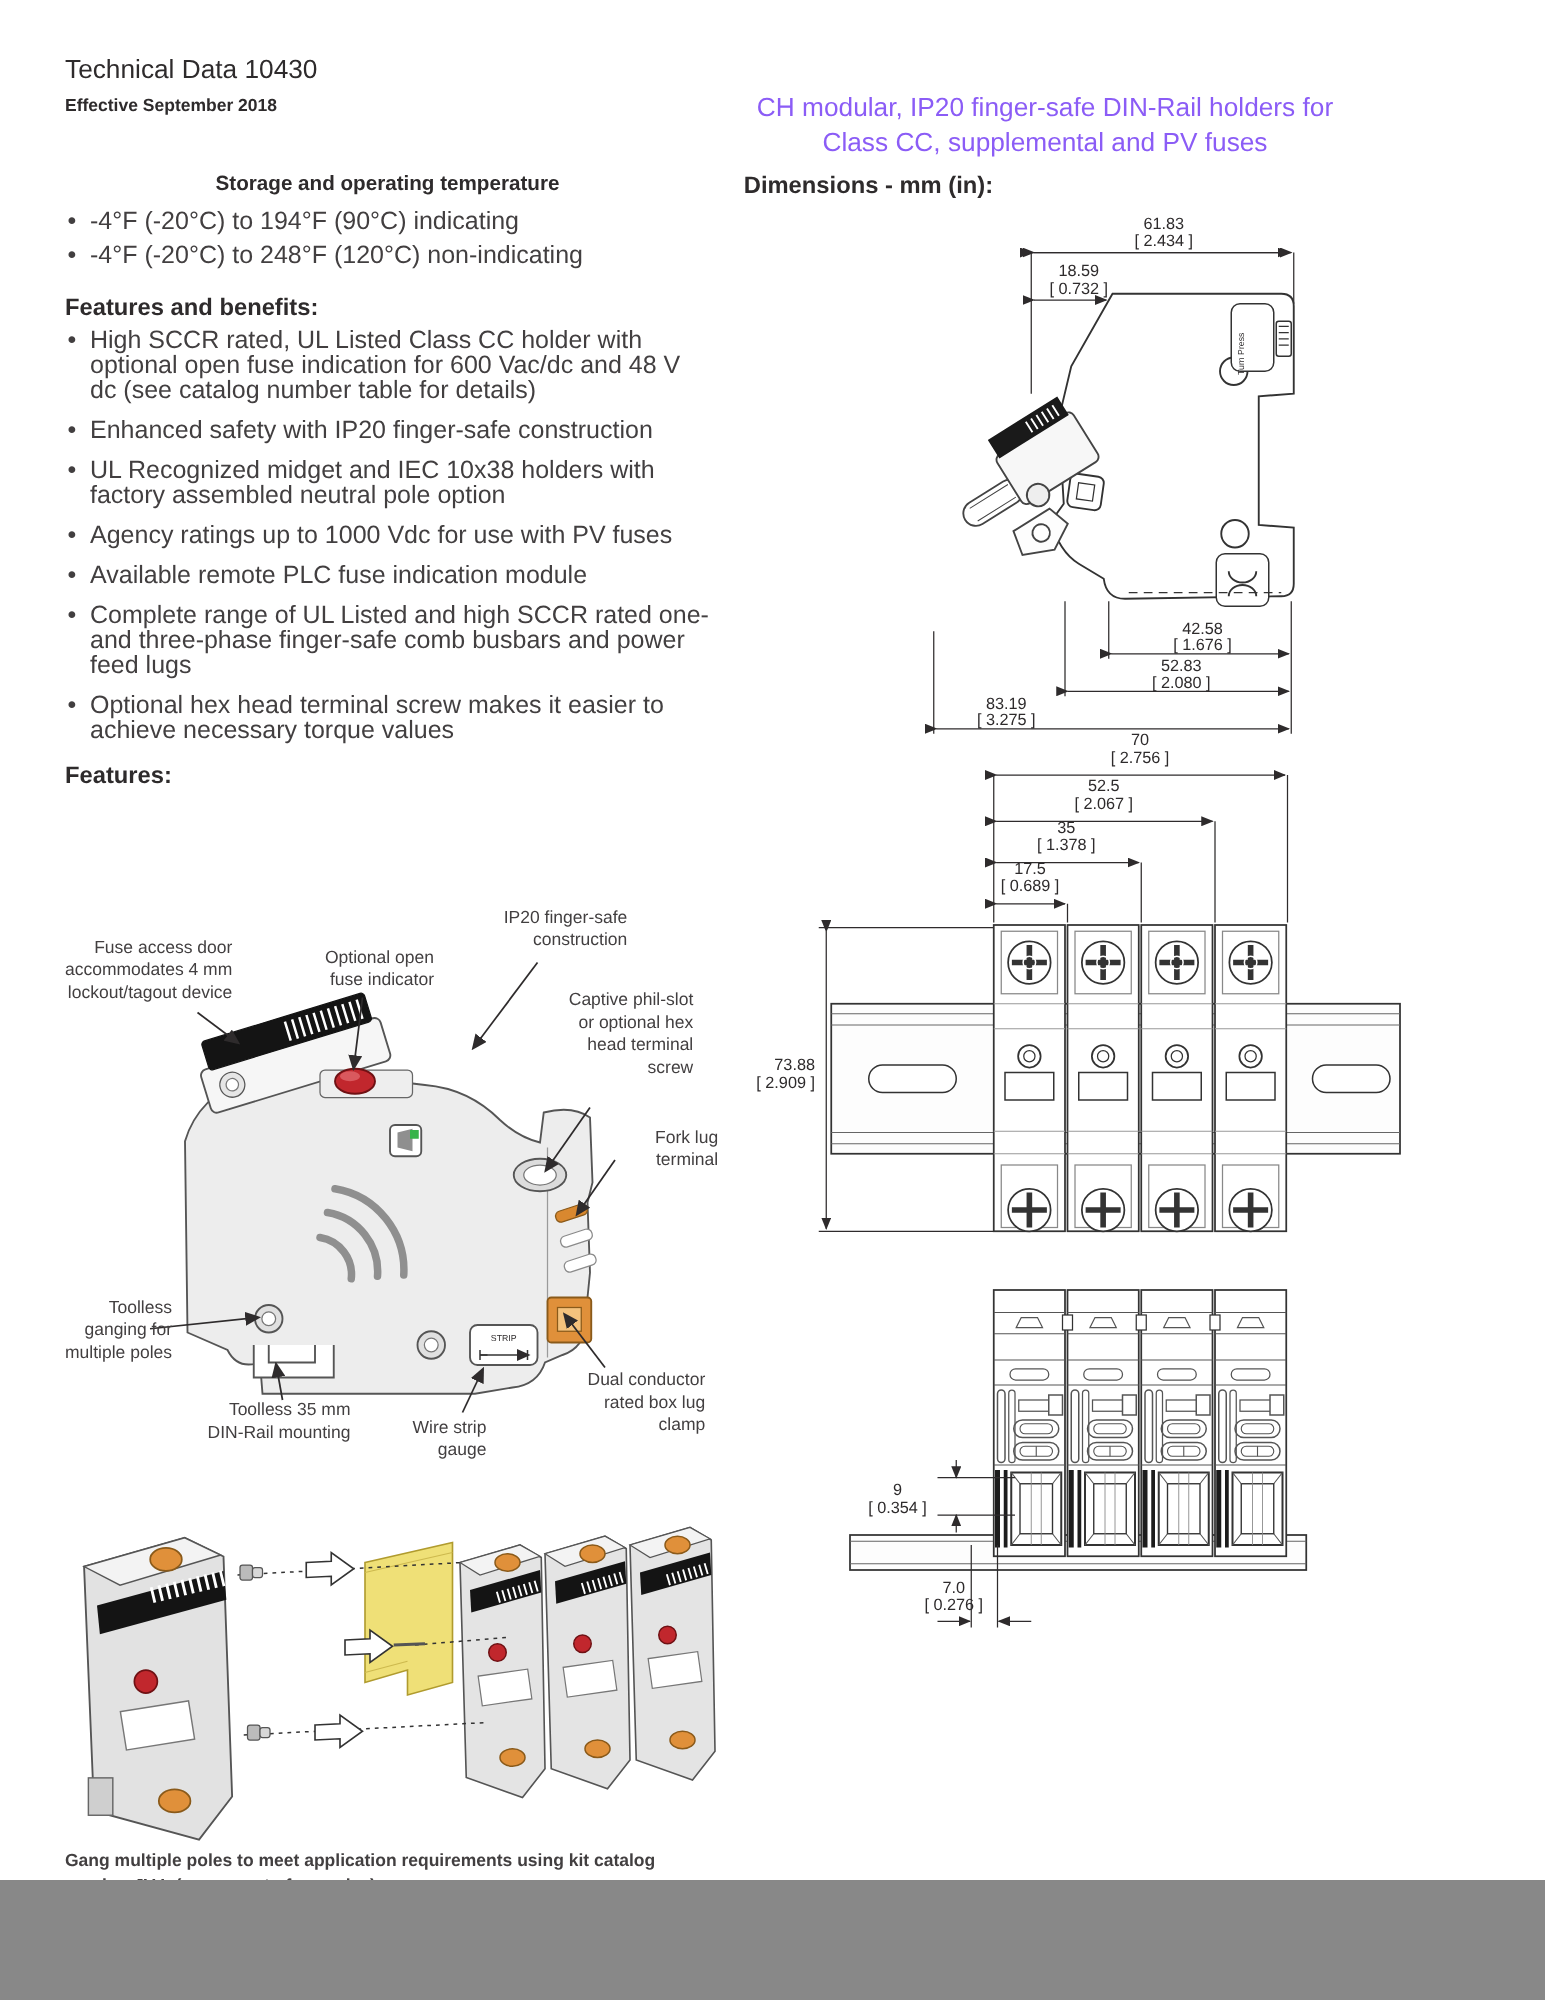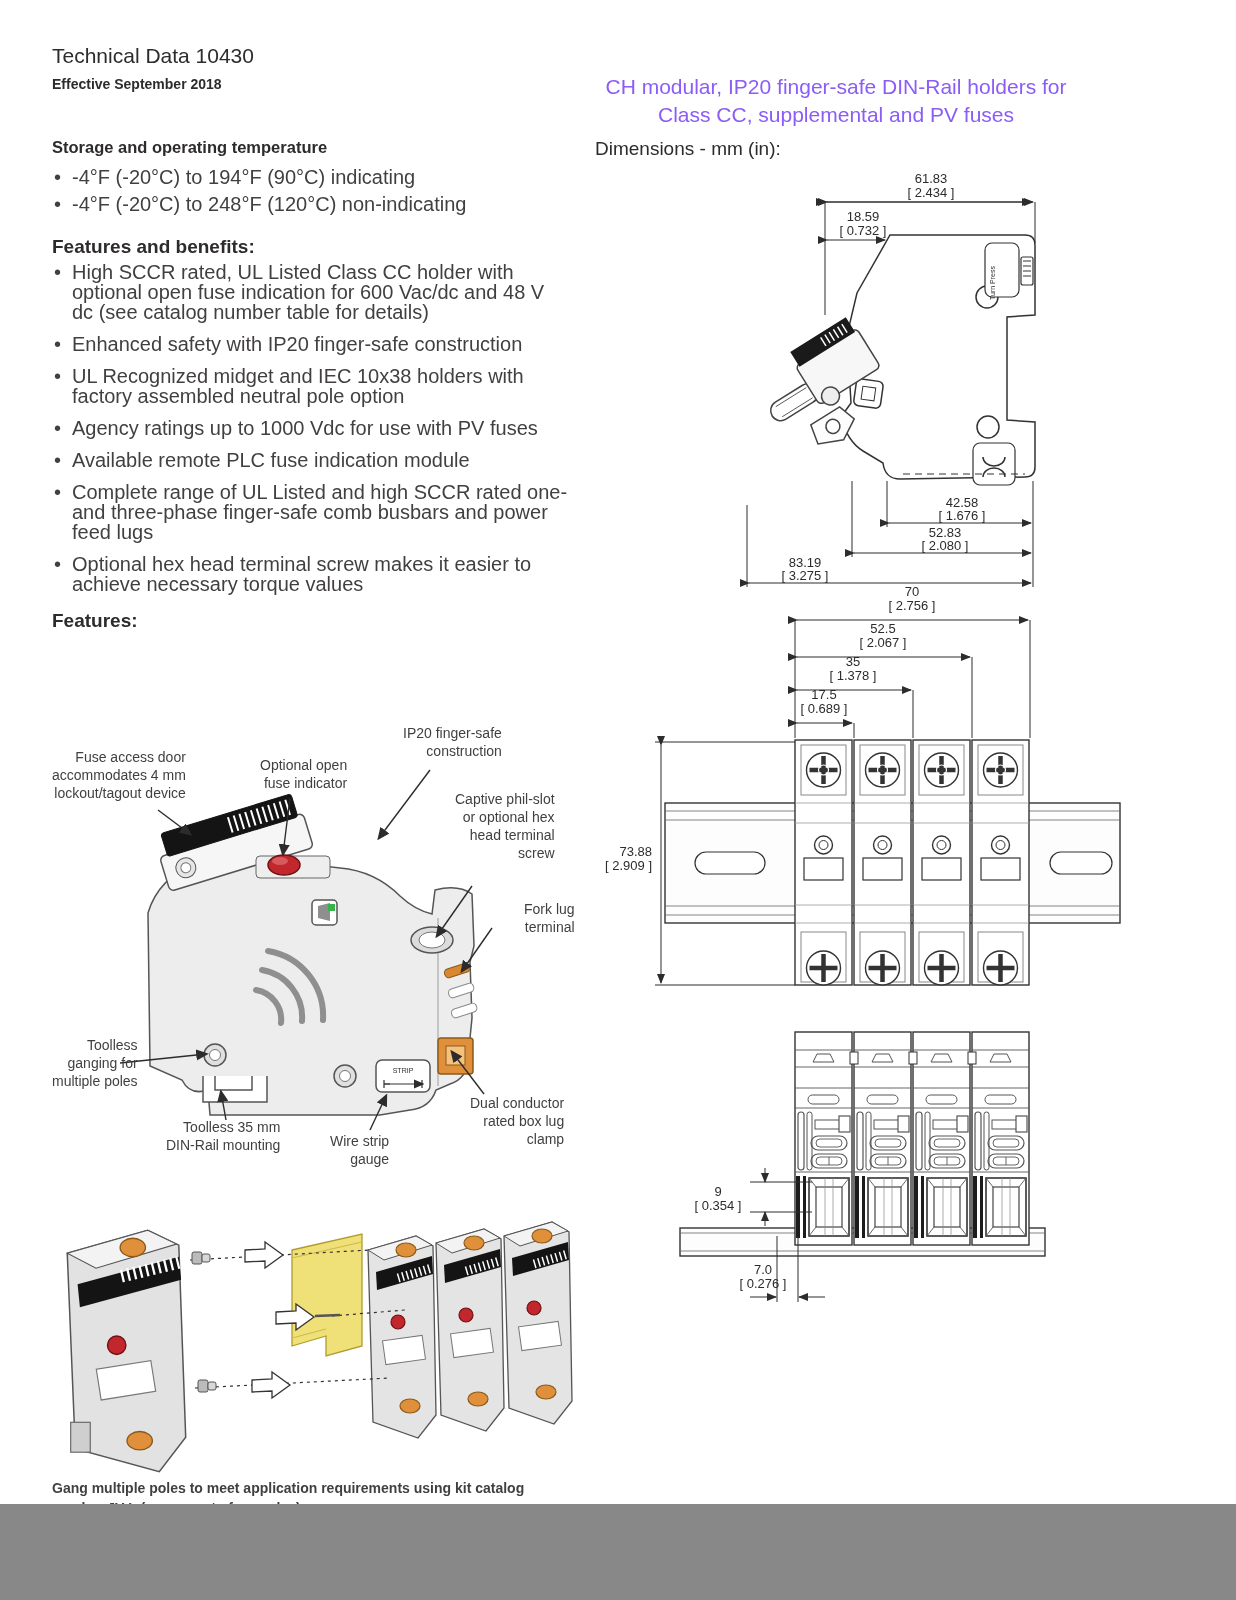--- a/index.html
+++ b/index.html
@@ -9,34 +9,34 @@
     overflow:hidden;margin:0 auto;
   }
   .abs{position:absolute;}
   .pre{white-space:pre-line;}
   
   .doc-title{left:52px;top:44px;font-size:21px;color:#2e2b2c;}
   .effective{left:52px;top:76px;font-size:14px;font-weight:bold;color:#2e2b2c;}
   .product-title{right:120px;top:44px;width:560px;text-align:center;font-size:21px;line-height:28px;color:#8b5cf6;margin-top:29px;}
   
   .leftcol{left:52px;top:138px;width:516px;}
-  .h-sm{font-size:16.5px;font-weight:bold;color:#2e2b2c;margin:0 0 10px 0;}
+  .h-sm{font-size:16.5px;font-weight:bold;color:#2e2b2c;margin:0 0 10px 0;text-align:center;}
   .h-lg{font-size:19px;font-weight:bold;color:#2e2b2c;margin:0;}
   ul.blist{list-style:none;margin:0;padding:0;font-size:20px;line-height:20px;color:#423f40;}
   ul.blist li{position:relative;padding-left:20px;}
   ul.blist li::before{content:"•";position:absolute;left:2px;top:0;}
   ul.storage li{margin-bottom:7px;}
   ul.fb{margin-top:4px;}
   ul.fb li{margin-bottom:12px;}
   .h-fb{margin-top:22px;margin-bottom:2px;}
   .h-feat{margin-top:16px;}
   
   .flabel{position:absolute;font-size:14px;line-height:18px;color:#423f40;text-align:right;}
   
-  .dim-heading{left:595px;top:138px;font-size:19px;font-weight:normal;color:#2e2b2c;}
+  .dim-heading{left:595px;top:138px;font-size:19px;font-weight:bold;color:#2e2b2c;}
   svg{font-family:"Liberation Sans","DejaVu Sans",sans-serif;}
   svg text{fill:#2e2b2c;}
   .dimtxt{font-size:13px;}
   .caption{left:52px;top:1478px;width:524px;font-size:14px;line-height:20px;color:#423f40;font-weight:bold;}
   .pagenum{left:52px;top:1543px;font-size:15px;font-weight:bold;color:#2e2b2c;}
   .site{left:170px;top:1544px;font-size:14px;color:#423f40;text-decoration:none;}
 </style>
 </head>
 <body>
 

